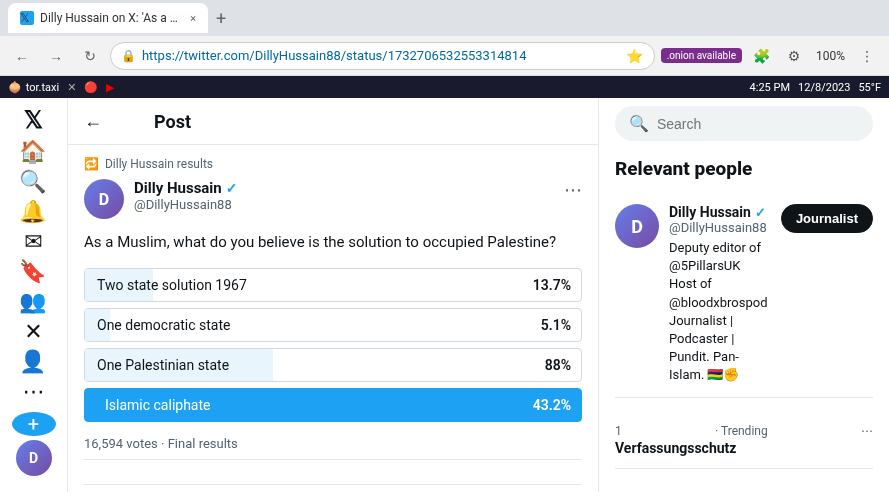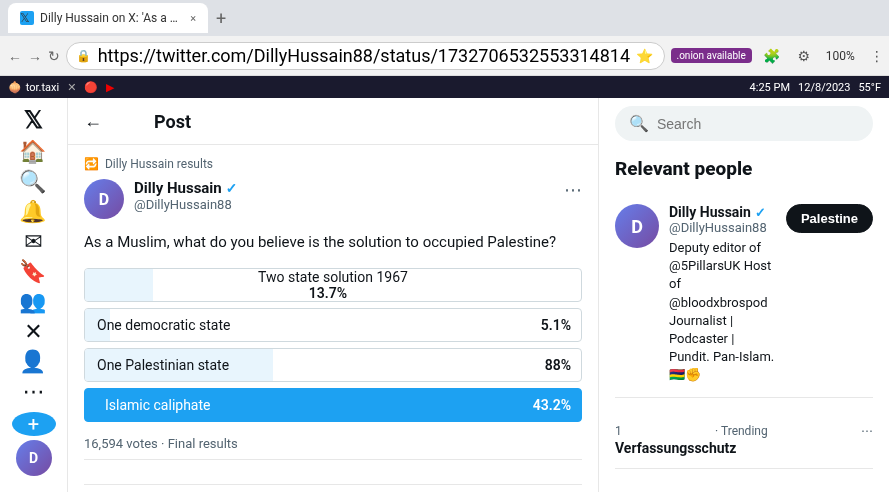--- a/index.html
+++ b/index.html
@@ -5,21 +5,21 @@
     * { margin: 0; padding: 0; box-sizing: border-box; }
     body { font-family: -apple-system, BlinkMacSystemFont, 'Segoe UI', Roboto, sans-serif; background: #fff; width: 889px; height: 500px; overflow: hidden; }
     .browser-tab-bar { display: flex; align-items: center; height: 36px; padding: 0 8px; background: #dee1e6; }
     .browser-tab { display: flex; align-items: center; background: #fff; border-radius: 8px 8px 0 0; padding: 0 12px; height: 30px; font-size: 12px; color: #333; max-width: 200px; gap: 6px; }
     .browser-tab .favicon { width: 14px; height: 14px; background: #1da1f2; border-radius: 2px; }
     .browser-tab .tab-title { overflow: hidden; text-overflow: ellipsis; white-space: nowrap; flex: 1; }
     .browser-tab .close-btn { font-size: 11px; color: #666; cursor: pointer; }
     .browser-nav-bar { display: flex; align-items: center; height: 40px; padding: 0 8px; gap: 6px; background: #f2f2f2; border-bottom: 1px solid #ddd; }
     .nav-btn { width: 28px; height: 28px; border: none; background: transparent; cursor: pointer; display: flex; align-items: center; justify-content: center; color: #666; font-size: 14px; border-radius: 4px; }
     .address-bar { flex: 1; height: 28px; background: #fff; border: 1px solid #ccc; border-radius: 14px; display: flex; align-items: center; padding: 0 10px; font-size: 12px; color: #333; gap: 6px; }
-    .address-bar .url-text { flex: 1; font-size: 18px; color: #000000; }
+    .address-bar .url-text { flex: 1; font-size: 13px; color: #0369a1; }
     .nav-icons { display: flex; gap: 4px; align-items: center; }
     .nav-icon { width: 28px; height: 28px; display: flex; align-items: center; justify-content: center; font-size: 14px; color: #555; cursor: pointer; }
     .onion-badge { background: #7b2d8b; color: #fff; font-size: 10px; padding: 2px 6px; border-radius: 4px; white-space: nowrap; }
     .taskbar { height: 30px; background: #1a1a2e; display: flex; align-items: center; justify-content: space-between; padding: 0 8px; font-size: 11px; color: #fff; }
     .taskbar-left { display: flex; gap: 8px; align-items: center; }
     .taskbar-right { display: flex; gap: 8px; align-items: center; }
 
     
     .page { display: flex; height: 394px; overflow: hidden; }
 
@@ -180,21 +180,21 @@
             <span class="verified">✓</span>
           </div>
           <div class="user-handle">@DillyHussain88</div>
         </div>
         <span class="more-btn">⋯</span>
       </div>
 
       <div class="tweet-text">As a Muslim, what do you believe is the solution to occupied Palestine?</div>
 
       <div class="poll">
-        <div class="poll-option" style="border:1px solid #cfd9de;flex-direction:column;">
+        <div class="poll-option" style="border:1px solid #cfd9de;">
           <div class="poll-option-fill" style="width: 13.7%; background:#e8f5fd;"></div>
           <span class="poll-option-label">Two state solution 1967</span>
           <span class="poll-option-pct">13.7%</span>
         </div>
         <div class="poll-option" style="border:1px solid #cfd9de;">
           <div class="poll-option-fill" style="width: 5.1%; background:#e8f5fd;"></div>
           <span class="poll-option-label">One democratic state</span>
           <span class="poll-option-pct">5.1%</span>
         </div>
         <div class="poll-option" style="border:1px solid #cfd9de;">
@@ -239,21 +239,21 @@
       <div class="people-card">
         <div class="people-avatar avatar-dilly">D</div>
         <div class="people-info">
           <div class="people-name">
             <span>Dilly Hussain</span>
             <span style="color:#1da1f2; font-size:13px;">✓</span>
           </div>
           <div class="people-handle">@DillyHussain88</div>
           <div class="people-bio">Deputy editor of @5PillarsUK Host of @bloodxbrospod Journalist | Podcaster | Pundit. Pan-Islam. 🇲🇺✊</div>
         </div>
-        <button class="follow-btn">Palestine</button>
+        <button class="follow-btn">Journalist</button>
       </div>
     </div>
 
     <div class="trends-section">
       <div class="trend-item">
         <div class="trend-meta">
           <span>1</span>
           <span>· Trending</span>
           <span class="trend-more">⋯</span>
         </div>

